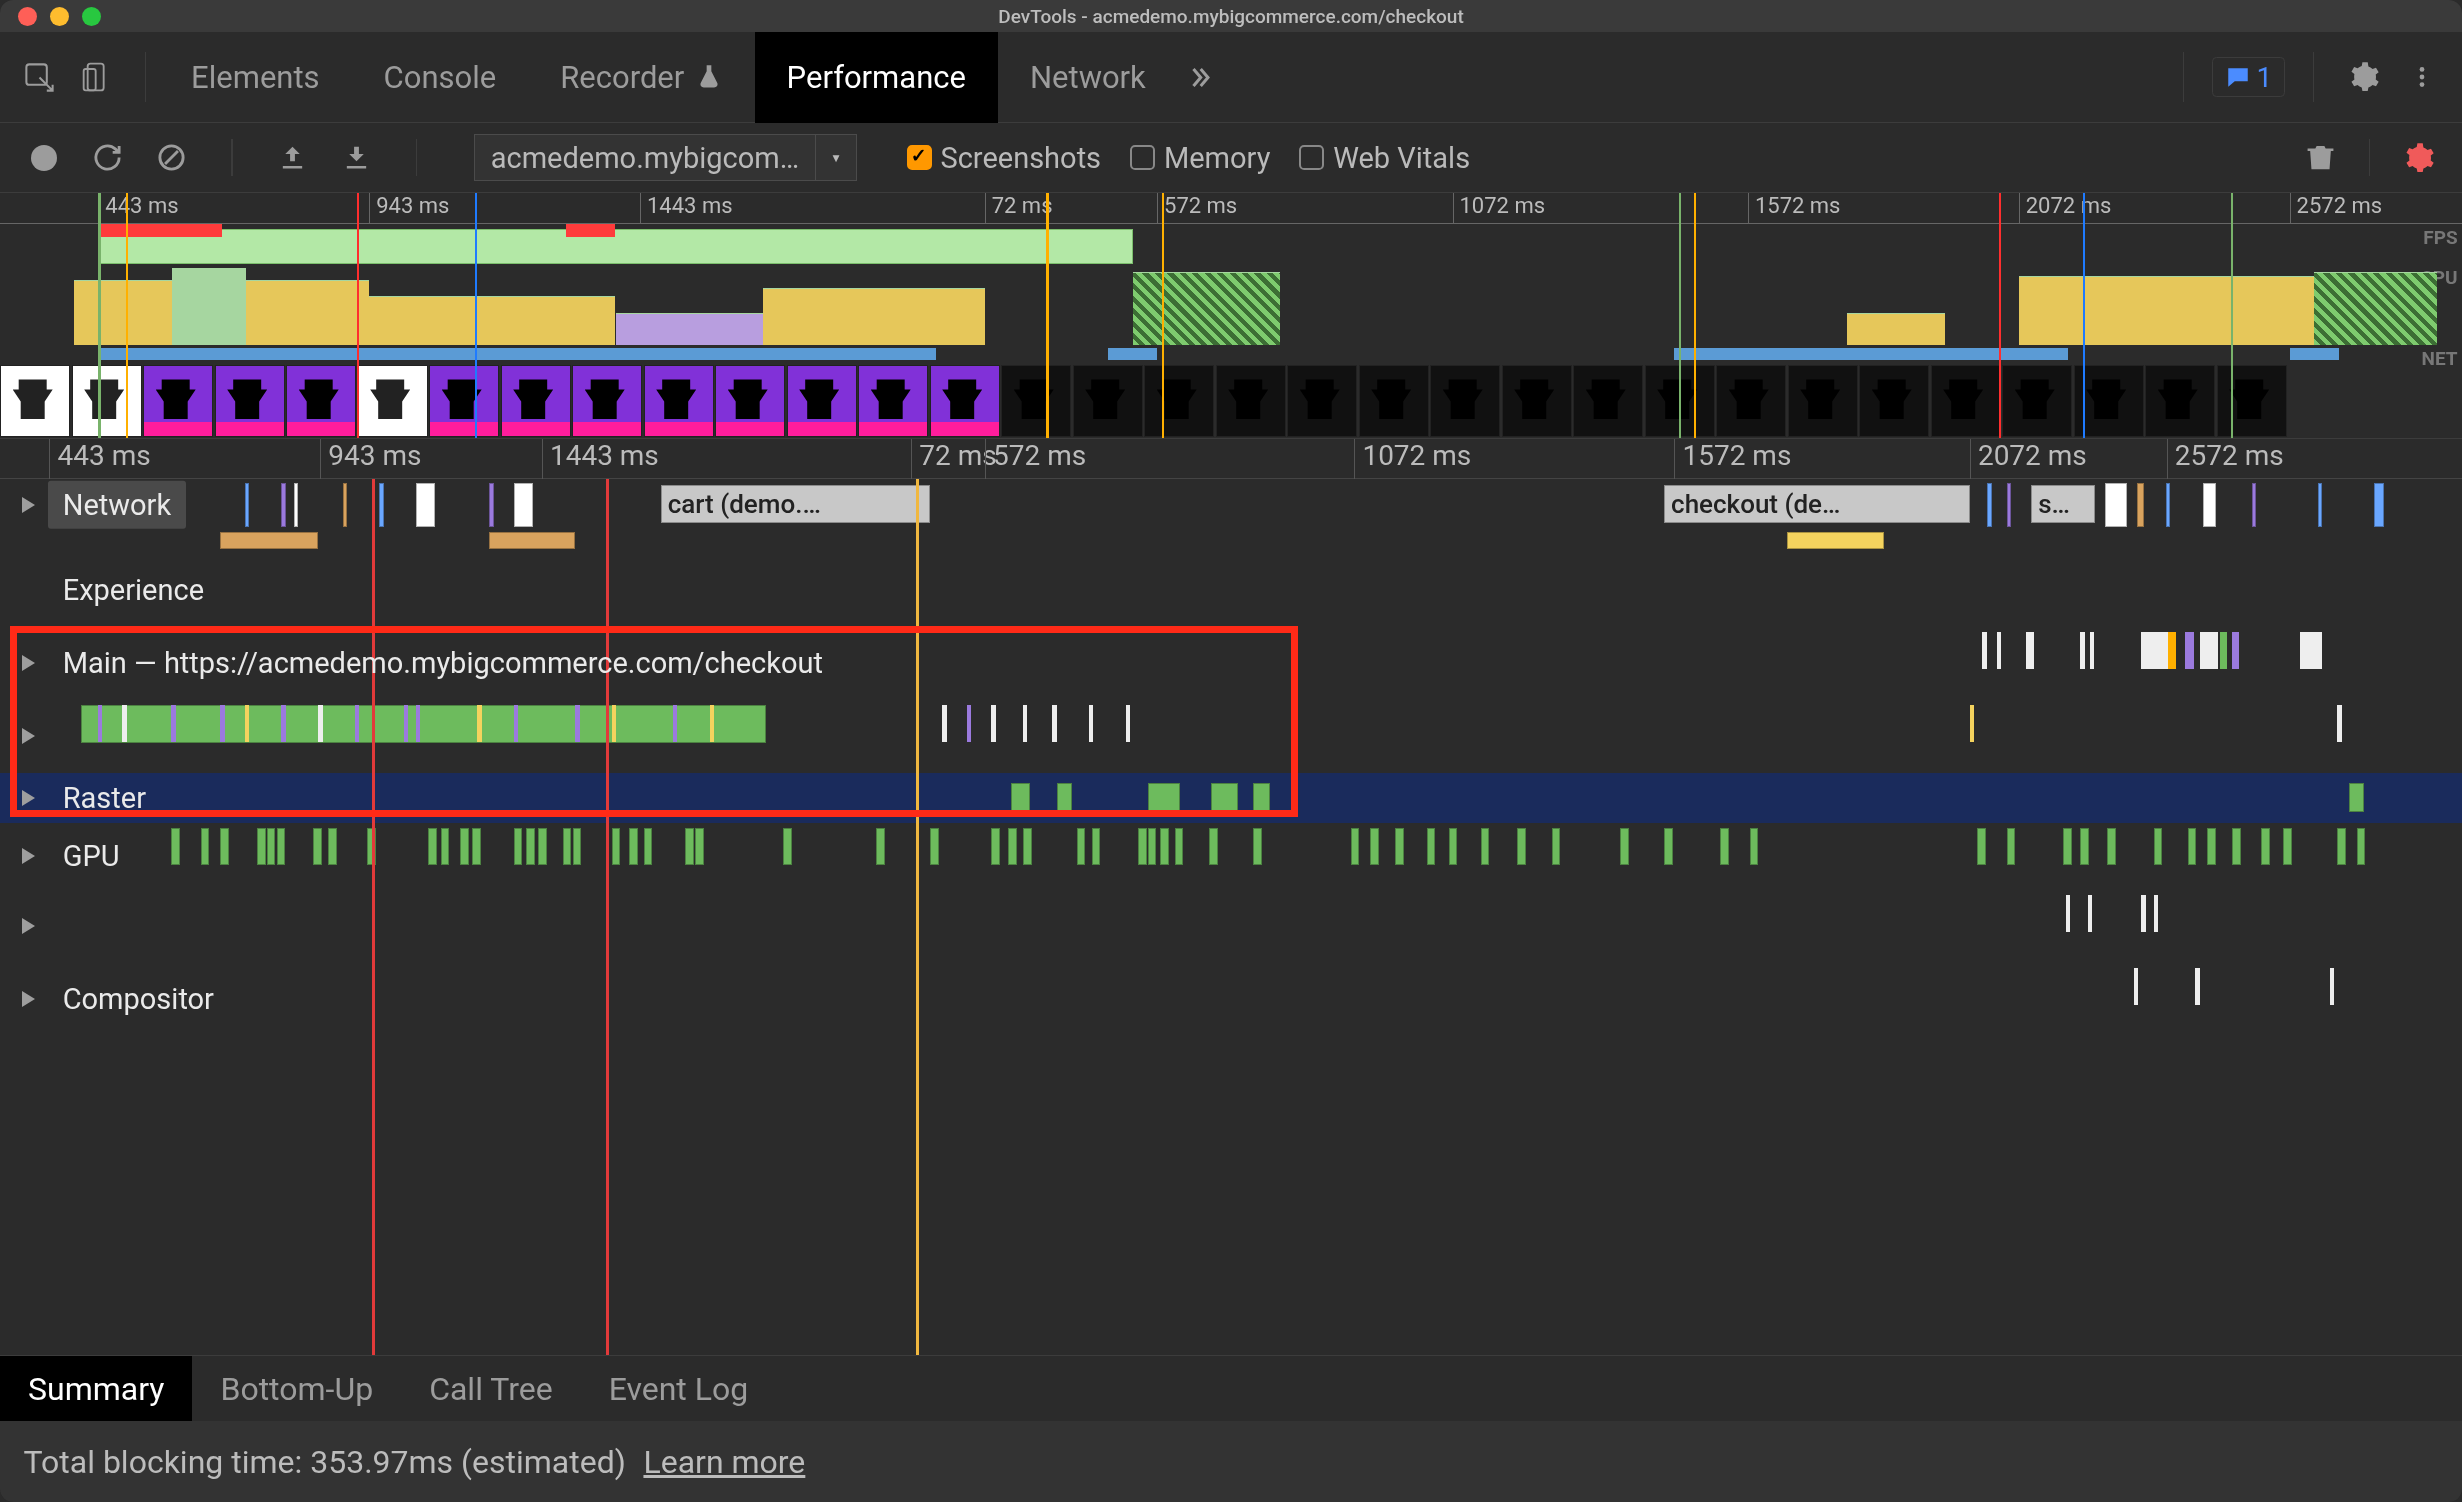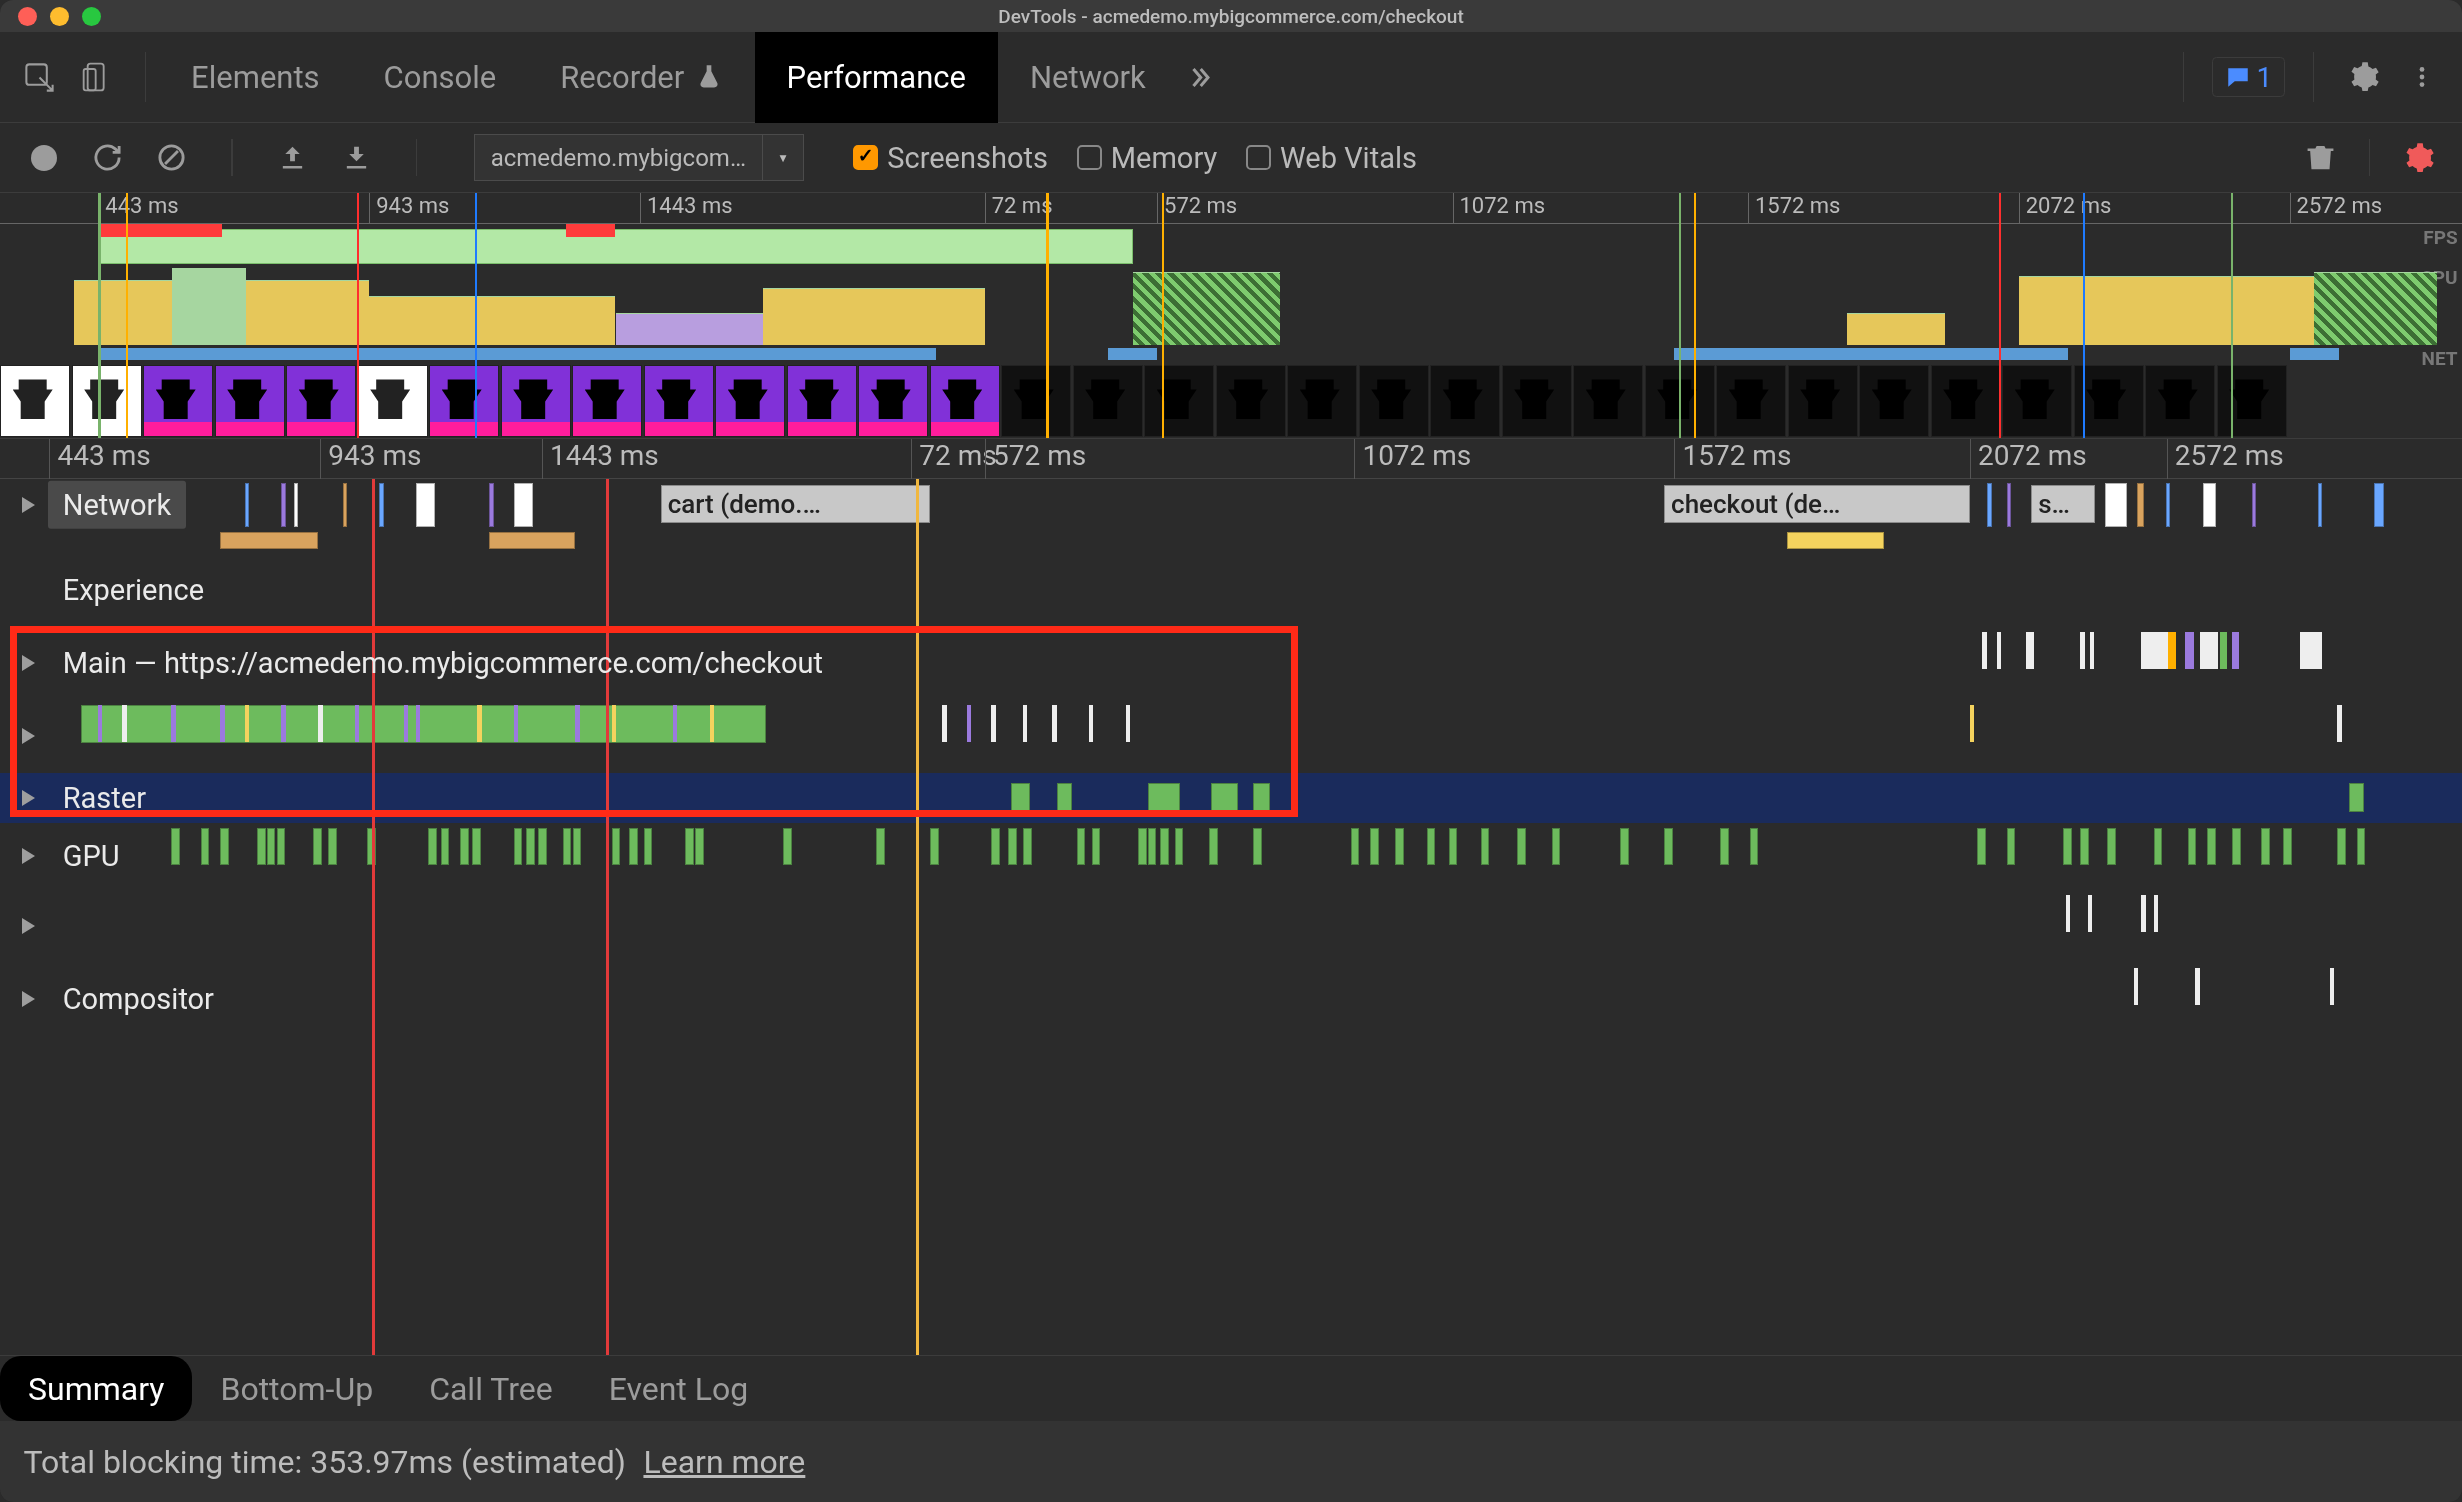--- a/index.html
+++ b/index.html
@@ -100,21 +100,21 @@
 }
 .record-btn { width:26px; height:26px; border-radius:50%; background:#9c9c9c;}
 .select-wrap {
   display:flex; align-items:center;
   border:1.5px solid #4b4b4b;
   background:#333;
   height:47px;
   padding: 0;
   margin-left: 14.7px;
 }
-.select-wrap .sel-label { font-size:24px; color:#bababa; padding:0 16px; white-space:nowrap; }
+.select-wrap .sel-label { font-size:29px; color:#bababa; padding:0 16px; white-space:nowrap; }
 .select-wrap .sel-caret { width:41px; height:100%; display:flex; align-items:center; justify-content:center; border-left:1.5px solid #4b4b4b; color:#bababa; }
 .chk { display:flex; align-items:center; gap:8.8px; font-size:29px; color:#bababa; }
 .chk .box { width:25px; height:25px; border:2.2px solid #888; border-radius:5.1px; background:transparent; }
 .chk .box.checked { background:#ff9800; border-color:#ff9800; position:relative; }
 .chk .box.checked::after { content:"✓"; color:#000; font-size:19px; position:absolute; left:2.2px; top:-2.9px; font-weight:bold;}
 .toolbar-right { margin-left:auto; display:flex; align-items:center; gap:17.6px; }
 .gear-red { color:#f05a5a !important; }
 
 
 .overview {
@@ -254,21 +254,21 @@
   border-top:1.5px solid #3c3c3c;
 }
 .bottom-tab {
   padding: 0 28px;
   height:100%;
   display:flex; align-items:center;
   font-size:32px;
   color:#9c9c9c;
   cursor:pointer;
 }
-.bottom-tab.active { background:#000; color:#fff;border-radius:21px; }
+.bottom-tab.active { background:#000; color:#fff; }
 
 .status-bar {
   height: 81px;
   background:#333;
   display:flex;
   align-items:center;
   padding: 0 23.5px;
   font-size:32px;
   color:#bcbcbc;
   gap: 17.6px;

